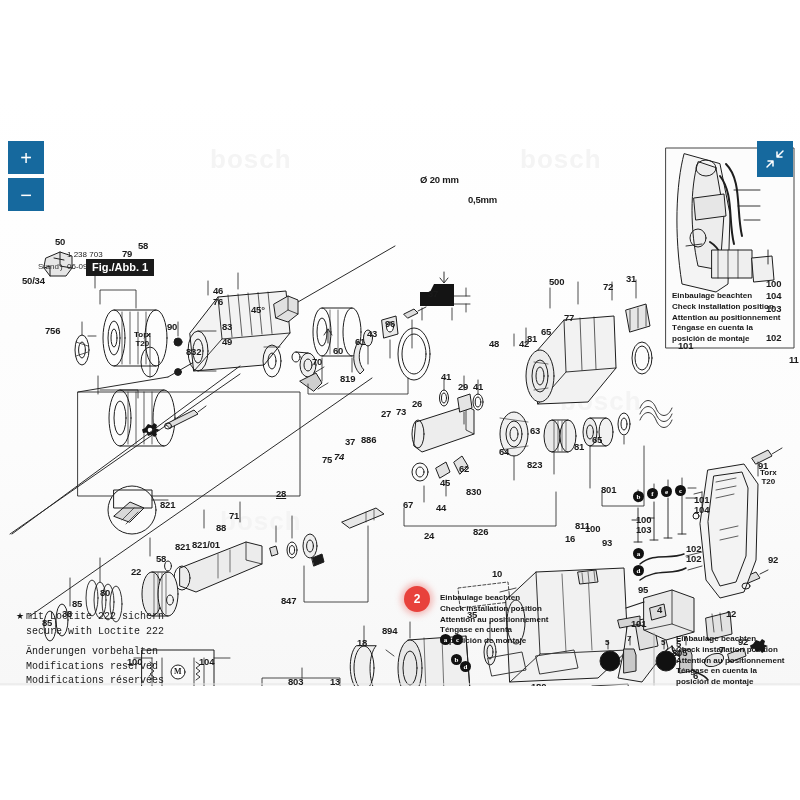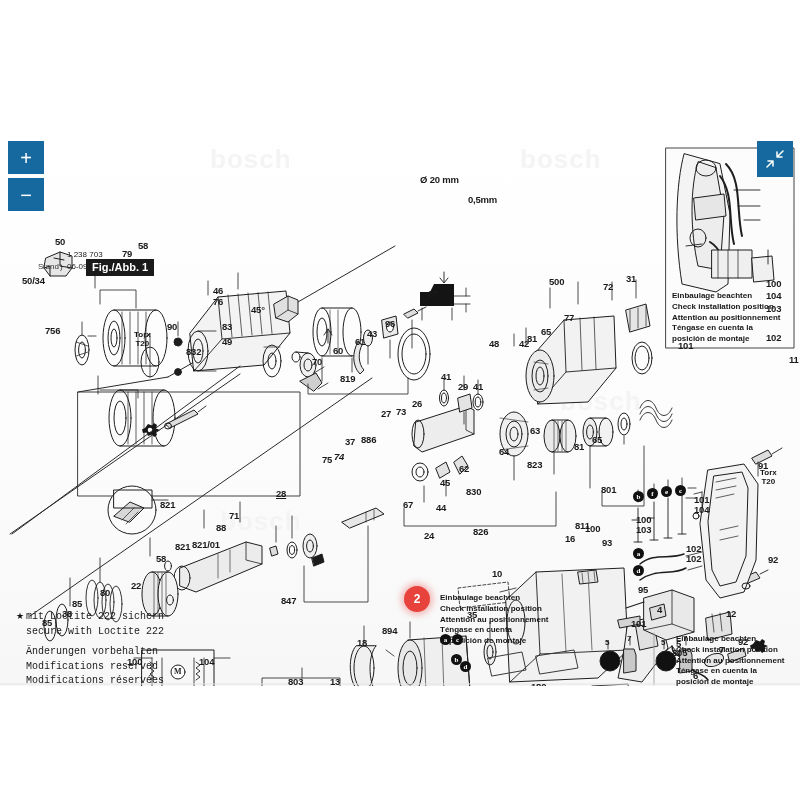--- a/index.html
+++ b/index.html
@@ -762,21 +762,21 @@
         <div class="pnum" style="left: 766px; top: 236px;">102</div>
         <div class="pnum" style="left: 678px; top: 244px;">101</div>
         <div class="pnum" style="left: 160px; top: 403px;">821</div>
         <div class="pnum" style="left: 192px; top: 403px; margin-top: 40px;">821/01</div>
         <div class="pnum" style="left: 216px; top: 426px;">88</div>
         <div class="pnum" style="left: 229px; top: 414px;">71</div>
         <div class="pnum" style="left: 276px; top: 392px; text-decoration: underline;">28</div>
         <div class="pnum" style="left: 281px; top: 499px;">847</div>
         <div class="pnum" style="left: 175px; top: 445px;">821</div>
         <div class="pnum" style="left: 156px; top: 457px;">58</div>
-        <div class="pnum" style="left: 131px; top: 484px;">22</div>
+        <div class="pnum" style="left: 131px; top: 470px;">22</div>
         <div class="pnum" style="left: 100px; top: 491px;">80</div>
         <div class="pnum" style="left: 72px; top: 502px;">85</div>
         <div class="pnum" style="left: 62px; top: 512px;">38</div>
         <div class="pnum" style="left: 42px; top: 521px;">85</div>
         <div class="pnum" style="left: 127px; top: 560px;">100</div>
         <div class="pnum" style="left: 199px; top: 560px;">104</div>
         <div class="pnum" style="left: 288px; top: 580px;">803</div>
         <div class="pnum" style="left: 330px; top: 580px;">13</div>
         <div class="pnum" style="left: 357px; top: 541px;">18</div>
         <div class="pnum" style="left: 382px; top: 529px;">894</div>

